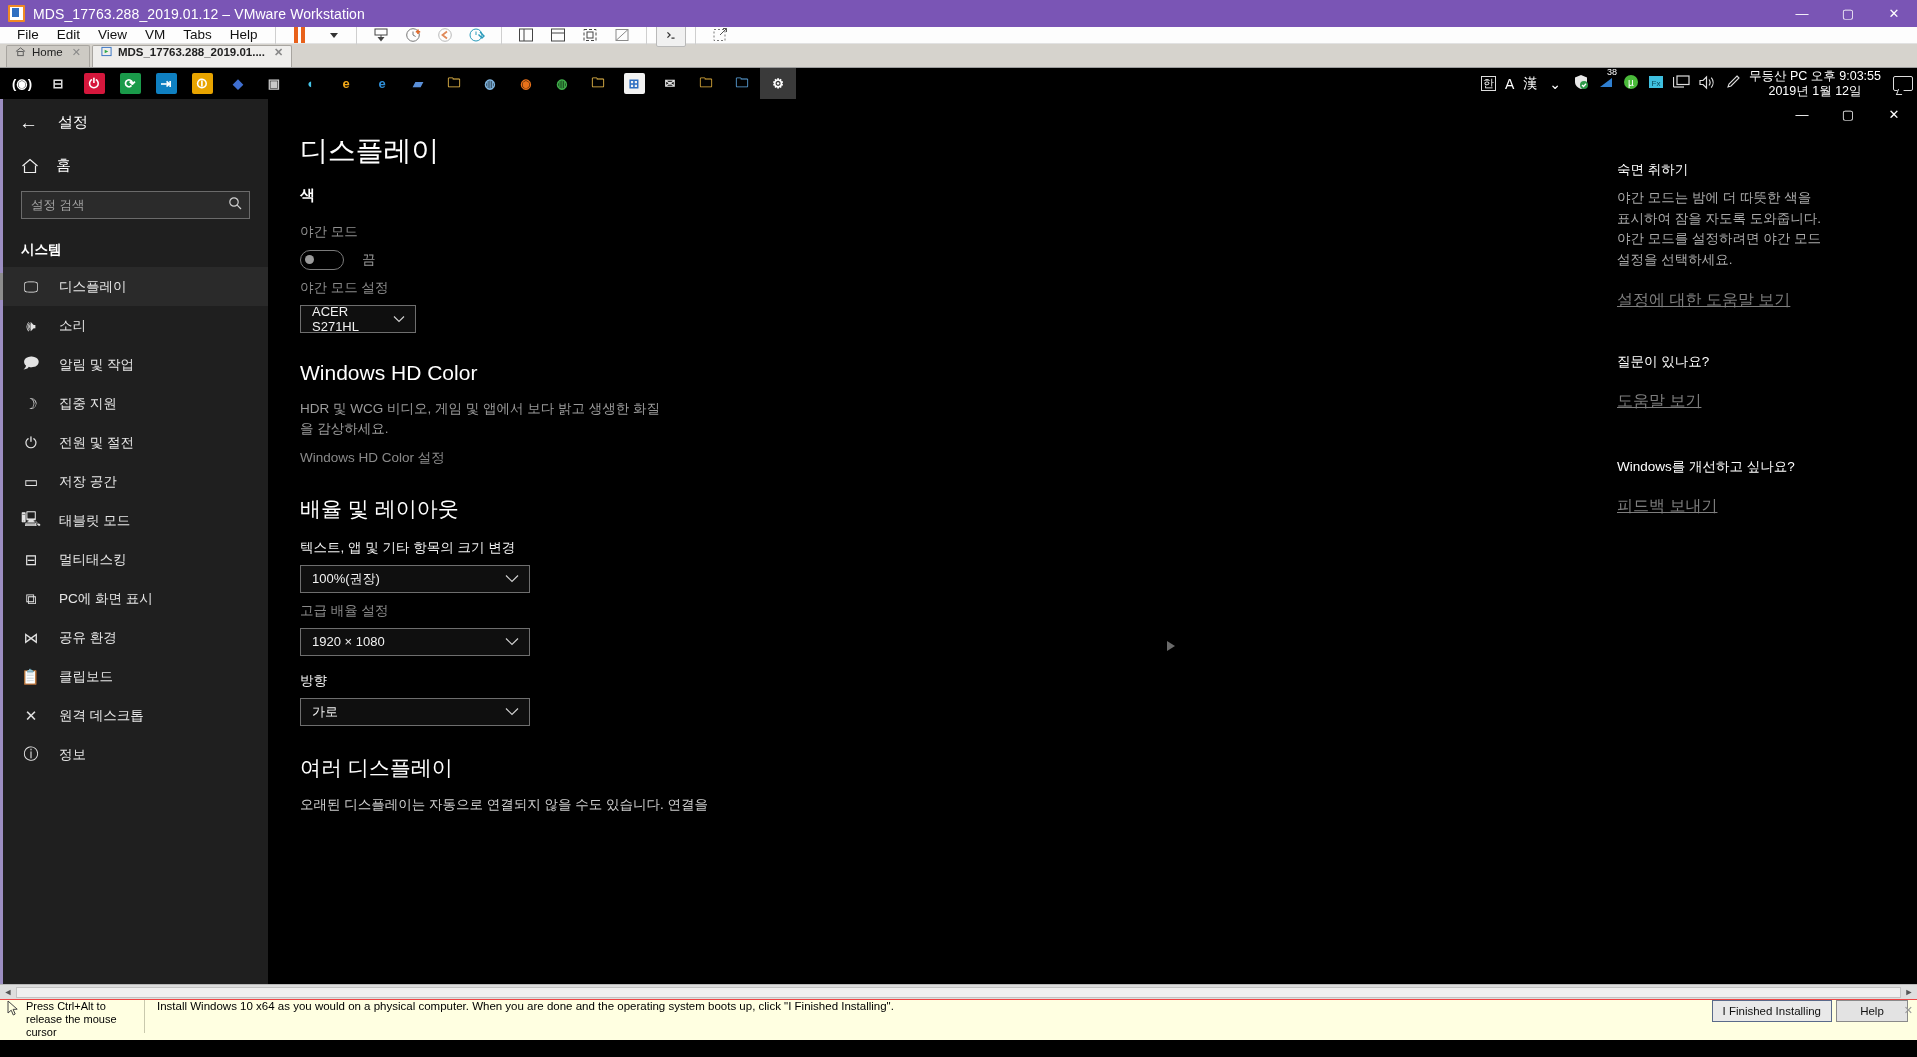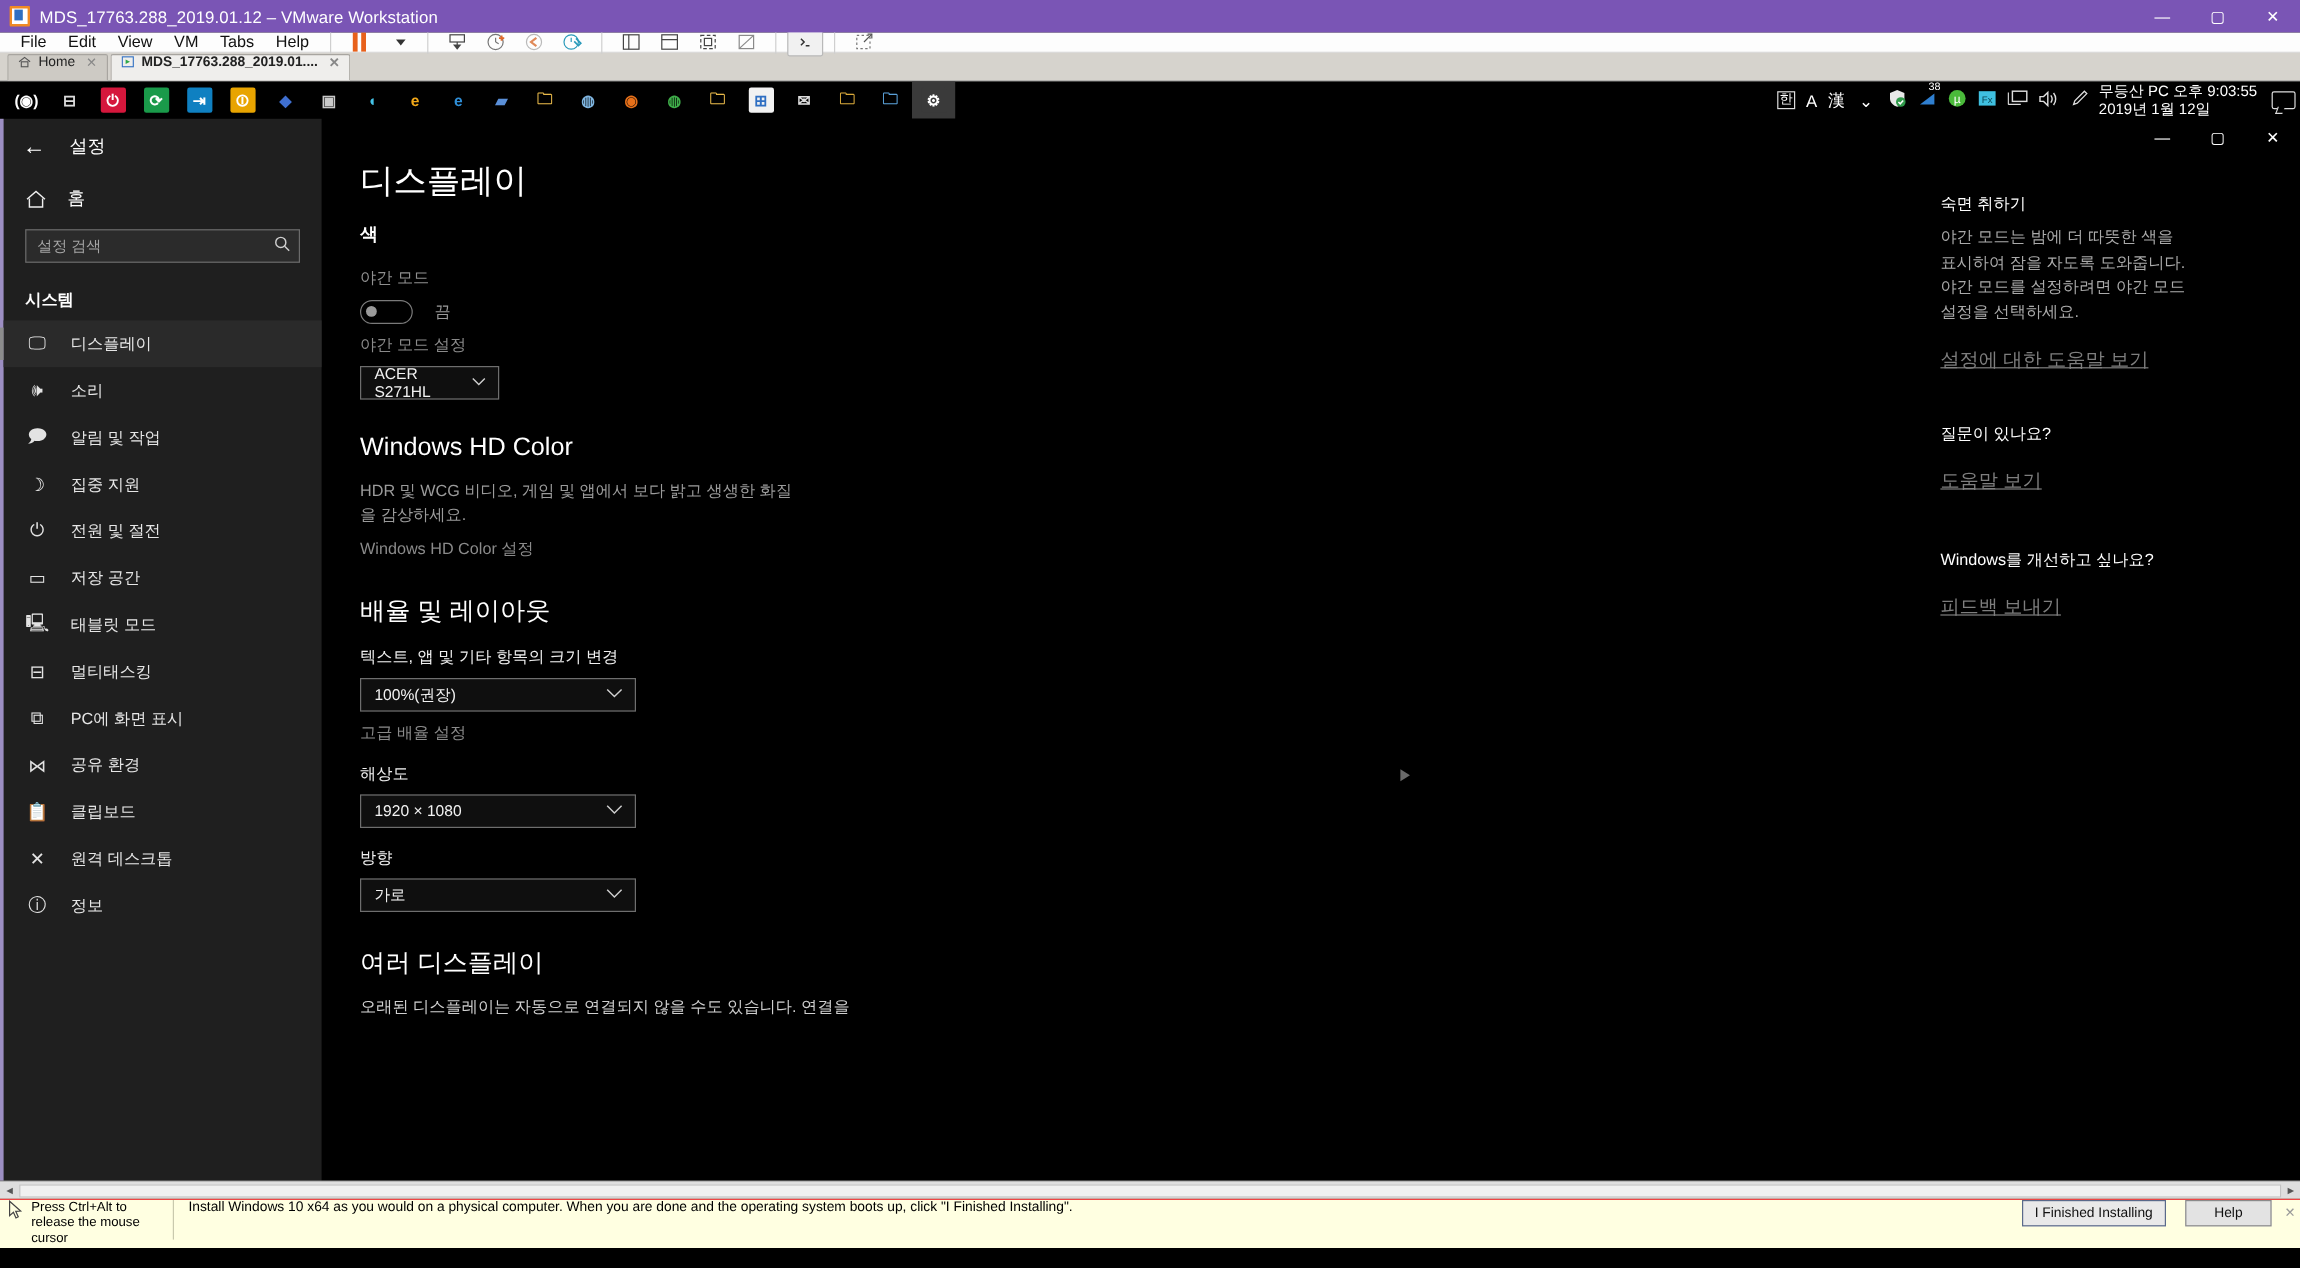--- a/index.html
+++ b/index.html
@@ -76,21 +76,21 @@
   .tb-ico { width:36px; height:31px; display:flex; align-items:center; justify-content:center; }
   .tb-ico.sel { background:#3a3a3a; }
   .sq { width:21px; height:21px; border-radius:2px; display:flex;align-items:center;justify-content:center;color:#fff;font-size:13px;font-weight:bold;}
   .tb-right {
     position:absolute; right:0; top:0; height:31px; display:flex; align-items:center;
     color:#fff; font-size:12px; gap:8px; padding-right:4px;
   }
   .ime { display:flex; gap:9px; align-items:center; font-size:14px; }
   .ime .boxed { border:1px solid #ddd; padding:0 1px; font-size:11px; line-height:13px;}
   .tray { display:flex; gap:9px; align-items:center; }
-  .clock { text-align:left; font-size:12.5px; line-height:15px; padding-right:4px;}
+  .clock { text-align:center; font-size:12.5px; line-height:15px; padding-right:4px;}
   .notif { width:20px;height:15px;border:1.4px solid #ddd;border-radius:2px;position:relative;}
   .notif::after{content:"";position:absolute;left:3px;bottom:-5px;width:5px;height:5px;background:#000;border-left:1.4px solid #ddd;border-bottom:1.4px solid #ddd;transform:skewX(-20deg);}
 
   
   .settings {
     position:absolute; left:0; top:31px; right:0; bottom:0;
     display:flex; background:#000;
   }
   .set-left {
     width: 268px; background:#1f1f1f; position:relative; flex:0 0 268px;
@@ -171,21 +171,21 @@
 
   
   .hintbar {
     height: 41px; background:#ffffe1; border-top:1px solid #ef4444;
     display:flex; align-items:flex-start; position:relative; font-size:11.5px; color:#000;
   }
   .hint-cursor { width:26px; display:flex; justify-content:center; color:#333; font-size:14px;}
   .hint-release { width:118px; line-height:13px; font-size:11px; padding-right:8px;}
   .hint-divider { width:1px; height:33px; background:#c9c9ad; }
   .hint-msg { padding-left: 12px; font-size:11.5px; }
-  .hint-btns { position:absolute; right:24px; display:flex; gap:16px; }
+  .hint-btns { position:absolute; right:9px; display:flex; gap:4px; }
   .hint-btn {
     background:#e3e3e3; border:1px solid #8a8a8a; font-size:11.5px; color:#111;
     padding: 4px 10px; min-width:72px; text-align:center;
   }
   .hint-btn.primary { border:1.6px solid #5a6a8a; background:#e9e9e9; }
   .hint-x { position:absolute; right:4px; top:4px; color:#9a9a9a; font-size:11px;}
 </style>
 </head>
 <body>
 
@@ -558,21 +558,20 @@
         <div class="combo w-large">
           <span>100%(권장)</span>
           <span class="chev">
             <svg width="14" height="9" viewBox="0 0 14 9">
                 <polyline points="1,1.5 7,7.5 13,1.5" fill="none" stroke="#cfcfcf" stroke-width="1.2"></polyline>
               </svg>
           </span>
         </div>
         <div class="link-dim">고급 배율 설정</div>
 
-        <div class="lbl-w">해상도</div>
         <div class="combo w-large">
           <span>1920 × 1080</span>
           <span class="chev">
             <svg width="14" height="9" viewBox="0 0 14 9">
                 <polyline points="1,1.5 7,7.5 13,1.5" fill="none" stroke="#cfcfcf" stroke-width="1.2"></polyline>
               </svg>
           </span>
         </div>
 
         <div class="lbl-w">방향</div>

